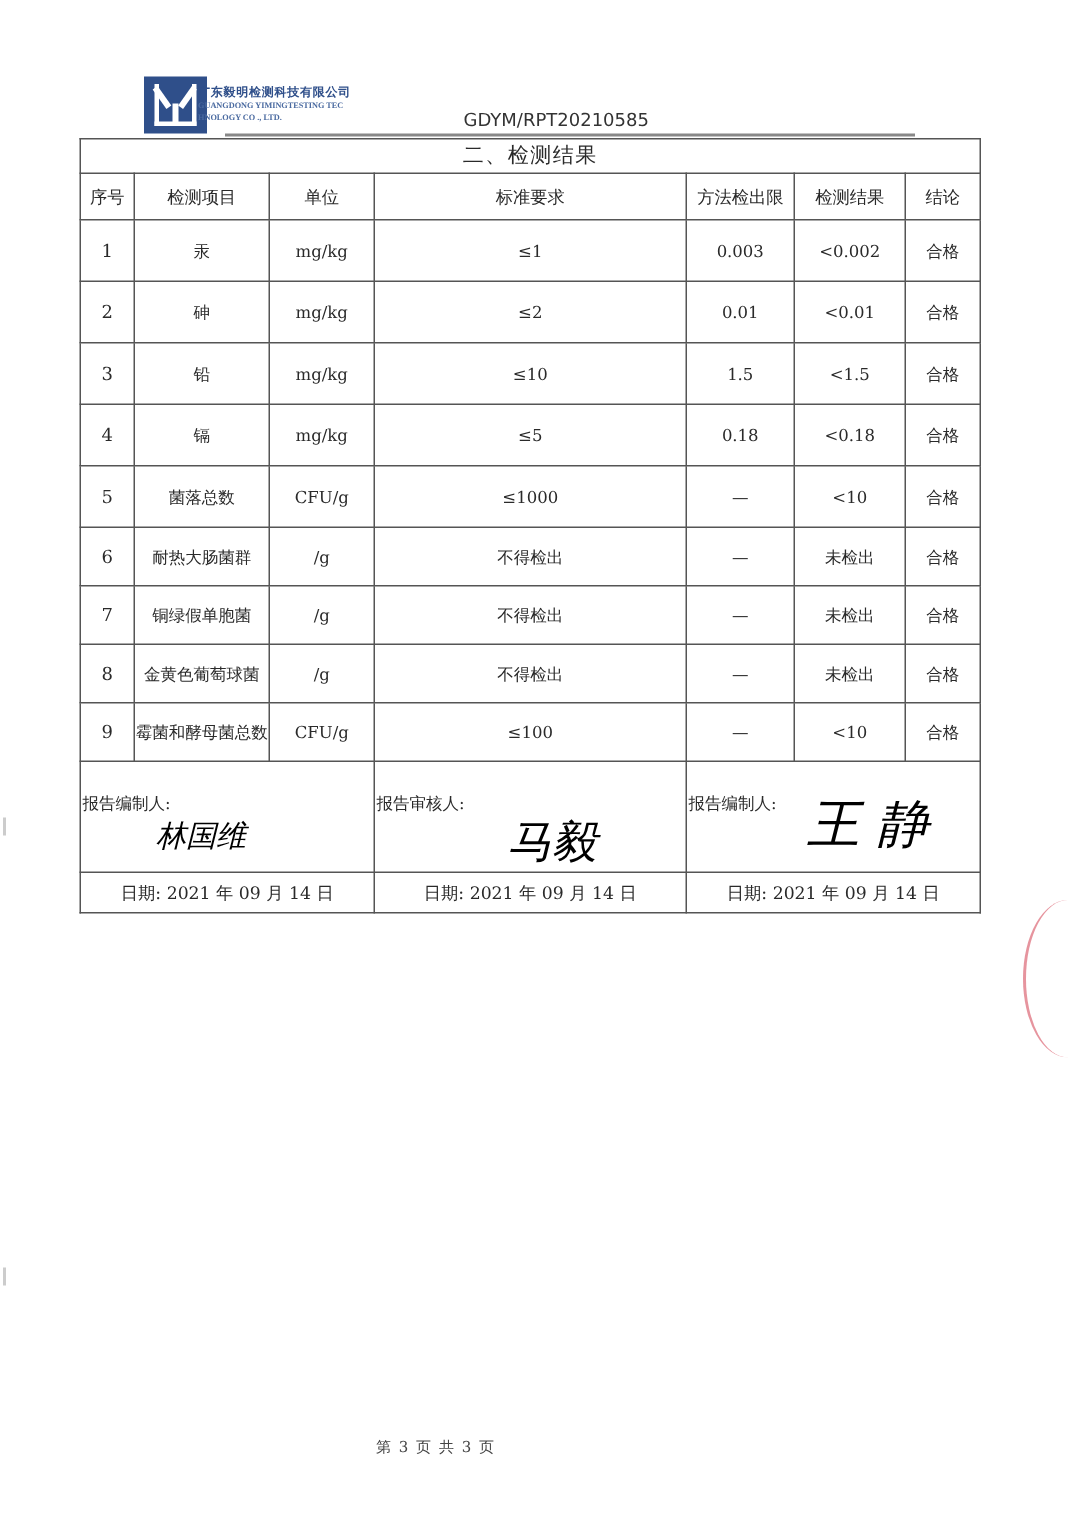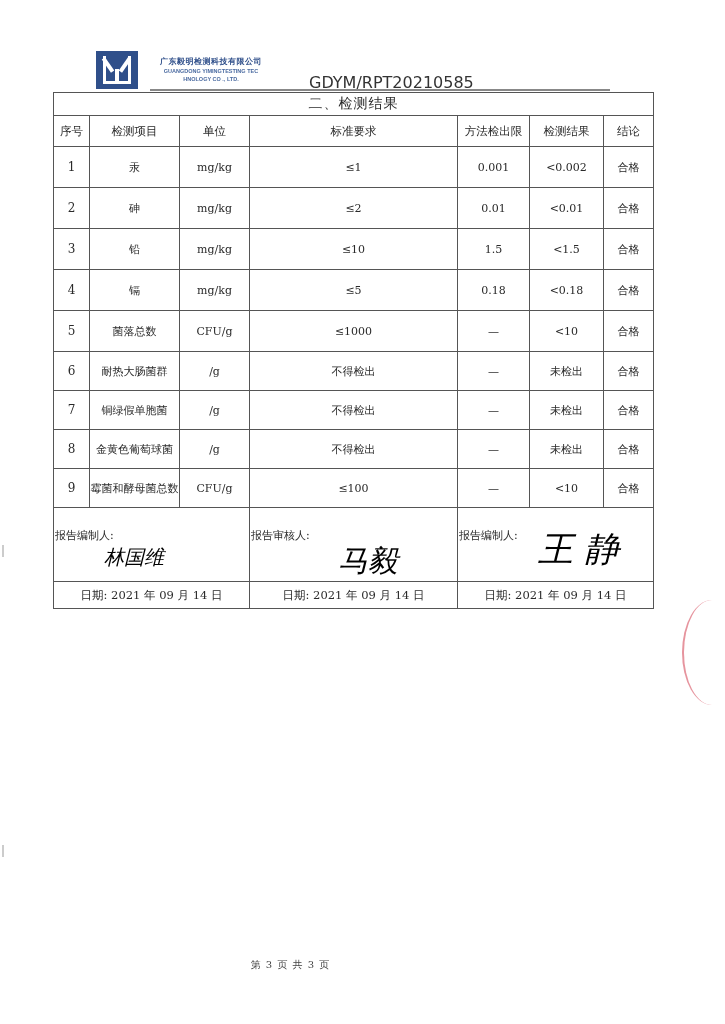--- a/index.html
+++ b/index.html
@@ -8,26 +8,26 @@
     font-family: "DejaVu Serif", "Liberation Serif", serif; color: #2a2a2a;
   }
   .header { position: absolute; left: 96px; top: 51px; width: 515px; height: 42px; }
   .logo {
     position: absolute; left: 0; top: 0; width: 42px; height: 38px; background: #2f4f8a;
   }
   .logo .inner { position: absolute; left: 7px; top: 5px; width: 28px; height: 28px; border: 3px solid #fff; border-top: none; box-sizing: border-box; }
   .logo .arm-l { position: absolute; left: 10px; top: 6px; width: 4px; height: 16px; background:#fff; transform: rotate(-35deg); }
   .logo .arm-r { position: absolute; left: 27px; top: 6px; width: 4px; height: 16px; background:#fff; transform: rotate(35deg); }
   .logo .stem { position: absolute; left: 19px; top: 18px; width: 4px; height: 14px; background:#fff; }
-  .company { position: absolute; left: 64px; top: 5px; font-family: Liberation Sans, sans-serif; text-align: center; }
+  .company { position: absolute; left: 36px; top: 5px; font-family: Liberation Serif, serif; }
   .company .cn { font-size: 8px; font-weight: bold; color: #2f4f8a; letter-spacing: 0.5px; }
   .company .en { font-size: 5.5px; font-weight: bold; color: #4a6aa0; line-height: 8px; }
   .report-no {
     position: absolute; left: 213px; top: 22px; font-family: "DejaVu Sans", sans-serif;
-    font-size: 16px; color: #333;
+    font-size: 12px; color: #333;
   }
   .header-rule { position: absolute; left: 150px; top: 89px; width: 460px; height: 2px; background: #888; }
 
   table.results {
     position: absolute; left: 53px; top: 92px; width: 600px;
     border-collapse: collapse; table-layout: fixed; font-size: 11px;
   }
   table.results td, table.results th {
     border: 1px solid #555; text-align: center; vertical-align: middle; padding: 0; font-weight: normal;
   }
@@ -92,21 +92,21 @@
     <th>标准要求</th>
     <th>方法检出限</th>
     <th>检测结果</th>
     <th>结论</th>
   </tr>
   <tr class="data-row tall">
     <td class="num">1</td>
     <td>汞</td>
     <td>mg/kg</td>
     <td>≤1</td>
-    <td>0.001</td>
+    <td>0.003</td>
     <td>&lt;0.002</td>
     <td>合格</td>
   </tr>
   <tr class="data-row tall">
     <td class="num">2</td>
     <td>砷</td>
     <td>mg/kg</td>
     <td>≤2</td>
     <td>0.01</td>
     <td>&lt;0.01</td>

